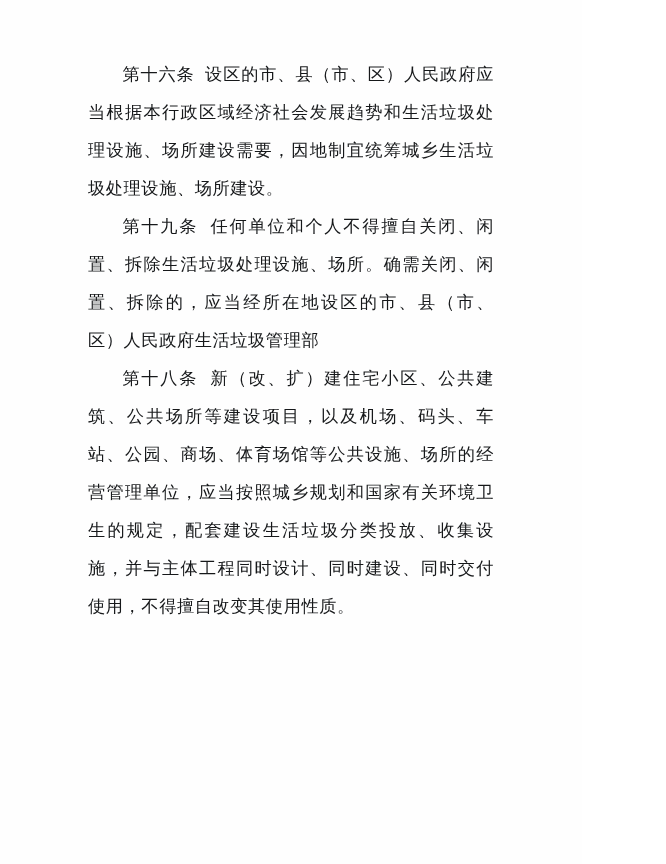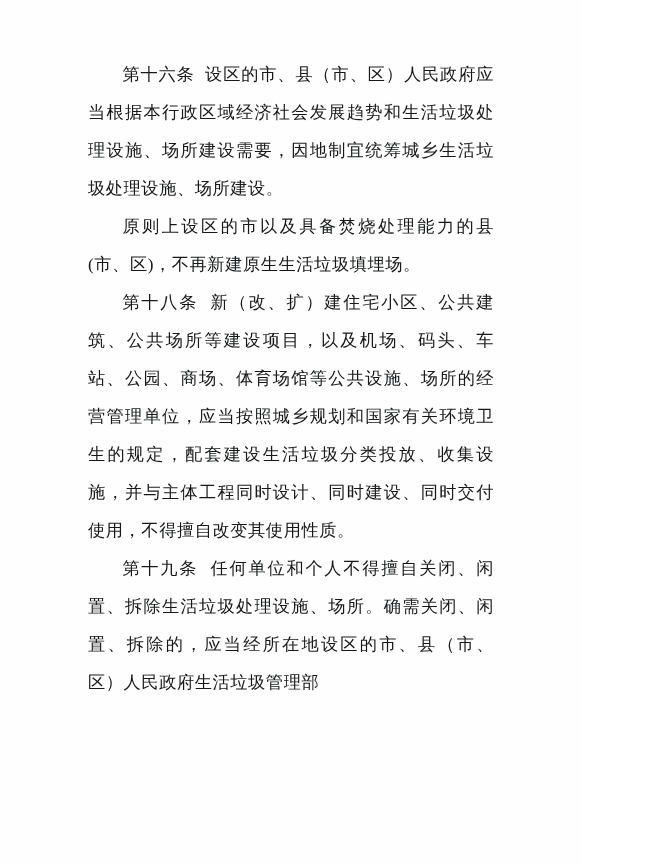--- a/index.html
+++ b/index.html
@@ -39,17 +39,16 @@
   .para.p-article {
     
   }
 </style>
 </head>
 <body>
 
 <div class="page">
   <div class="doc-body">
     <p class="para p-article">第十六条  设区的市、县（市、区）人民政府应当根据本行政区域经济社会发展趋势和生活垃圾处理设施、场所建设需要，因地制宜统筹城乡生活垃圾处理设施、场所建设。</p>
-    <p class="para">原则上设区的市以及具备焚烧处理能力的县(市、区)，不再新建原生生活垃圾填埋场。</p>
+    <p class="para p-article">第十九条  任何单位和个人不得擅自关闭、闲置、拆除生活垃圾处理设施、场所。确需关闭、闲置、拆除的，应当经所在地设区的市、县（市、区）人民政府生活垃圾管理部</p>
     <p class="para p-article">第十八条  新（改、扩）建住宅小区、公共建筑、公共场所等建设项目，以及机场、码头、车站、公园、商场、体育场馆等公共设施、场所的经营管理单位，应当按照城乡规划和国家有关环境卫生的规定，配套建设生活垃圾分类投放、收集设施，并与主体工程同时设计、同时建设、同时交付使用，不得擅自改变其使用性质。</p>
-    <p class="para p-article">第十九条  任何单位和个人不得擅自关闭、闲置、拆除生活垃圾处理设施、场所。确需关闭、闲置、拆除的，应当经所在地设区的市、县（市、区）人民政府生活垃圾管理部</p>
   </div>
 </div>
 
 </body></html>

